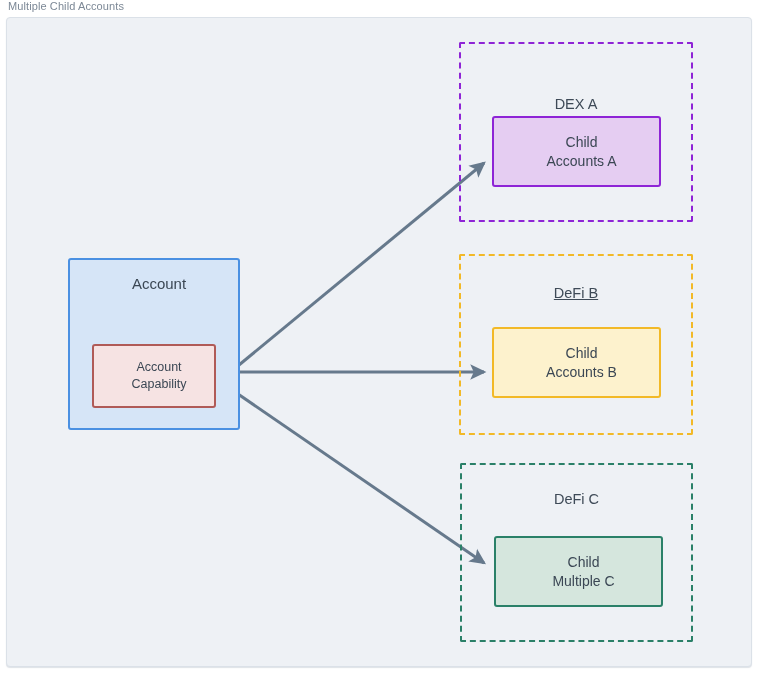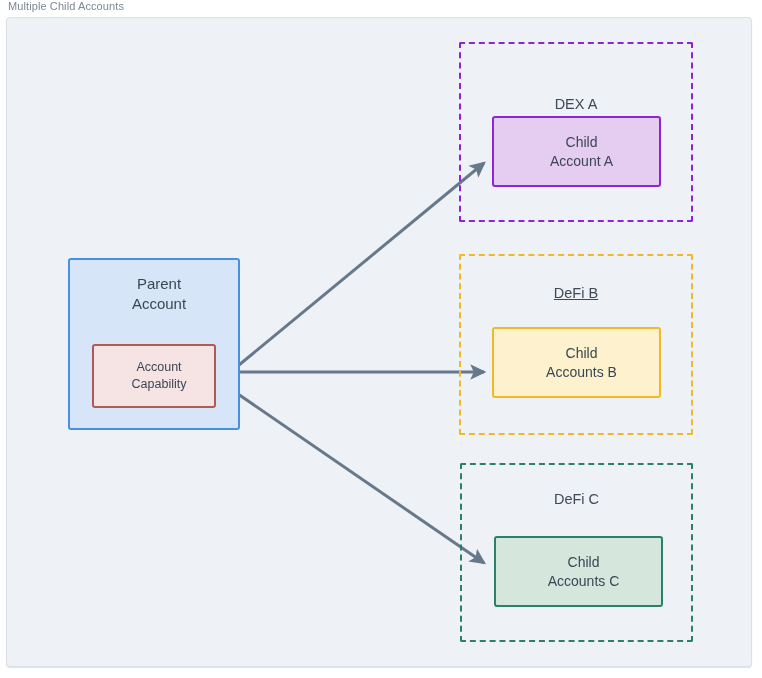--- a/index.html
+++ b/index.html
@@ -174,46 +174,45 @@
       <marker id="arrowhead" markerWidth="6" markerHeight="6" refX="4.6" refY="3" orient="auto" markerUnits="strokeWidth">
         <path d="M0,0.4 L5.4,3 L0,5.6 L1.2,3 Z" fill="#66798c"></path>
       </marker>
     </defs>
     <line x1="222" y1="379" x2="484" y2="163" stroke="#66798c" stroke-width="3" marker-end="url(#arrowhead)"></line>
     <line x1="222" y1="372" x2="484" y2="372" stroke="#66798c" stroke-width="3" marker-end="url(#arrowhead)"></line>
     <line x1="222" y1="383" x2="484" y2="563" stroke="#66798c" stroke-width="3" marker-end="url(#arrowhead)"></line>
   </svg>
 
   <div class="node" id="parent-account">
-    <span class="pa-title">Parent</span>
     <span class="pa-title">Account</span>
   </div>
 
   <div class="node" id="account-capability">
     <span>Account</span>
     <span>Capability</span>
   </div>
 
   <div class="group-box" id="group-dex-a">
     <div class="group-label group-label-dex">DEX A</div>
   </div>
   <div class="node" id="child-account-a">
     <span>Child</span>
-    <span>Account A</span>
+    <span>Accounts A</span>
   </div>
 
   <div class="group-box" id="group-defi-b">
     <div class="group-label group-label-defi">DeFi B</div>
   </div>
   <div class="node" id="child-account-b">
     <span>Child</span>
     <span>Accounts B</span>
   </div>
 
   <div class="group-box" id="group-game-c">
     <div class="group-label group-label-game">DeFi C</div>
   </div>
   <div class="node" id="child-account-c">
     <span>Child</span>
-    <span>Accounts C</span>
+    <span>Multiple C</span>
   </div>
 
 </div>
 
 </body></html>

